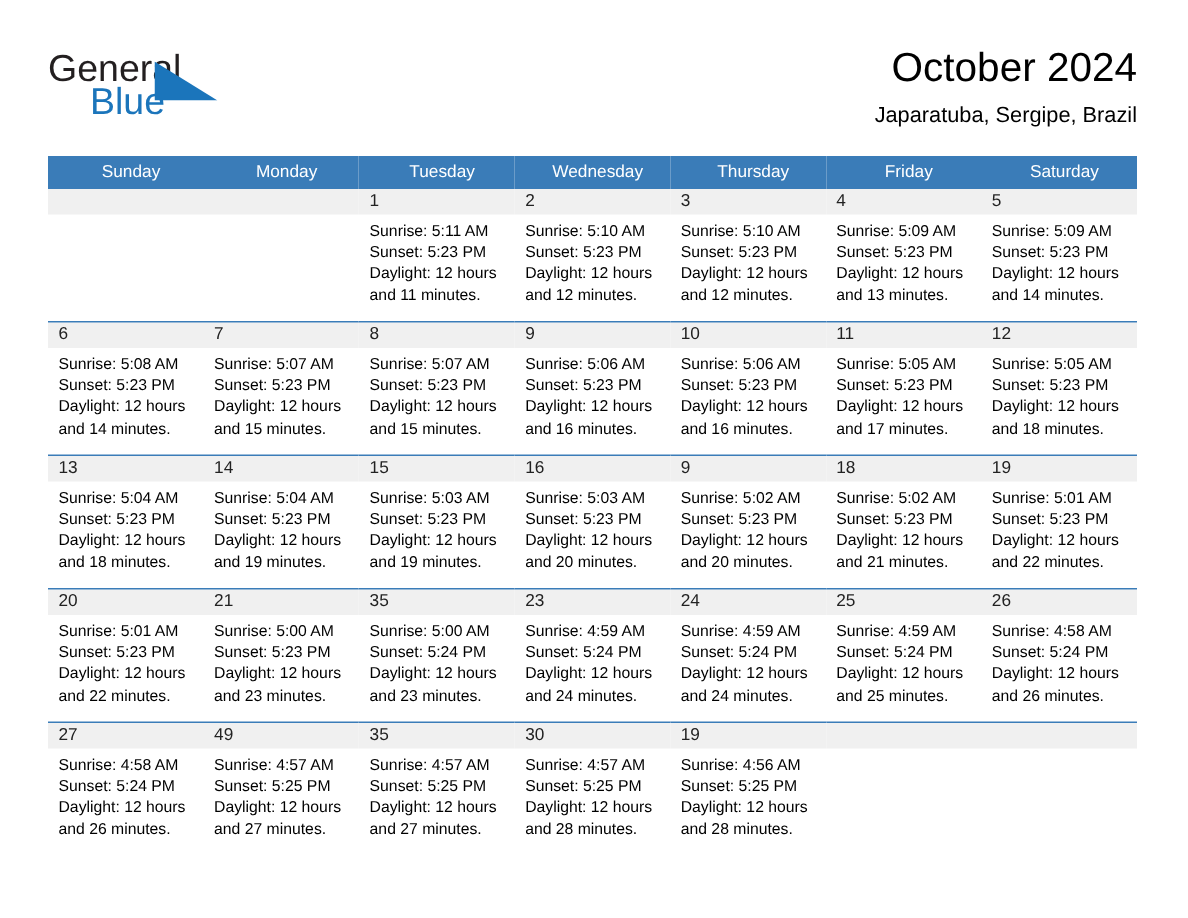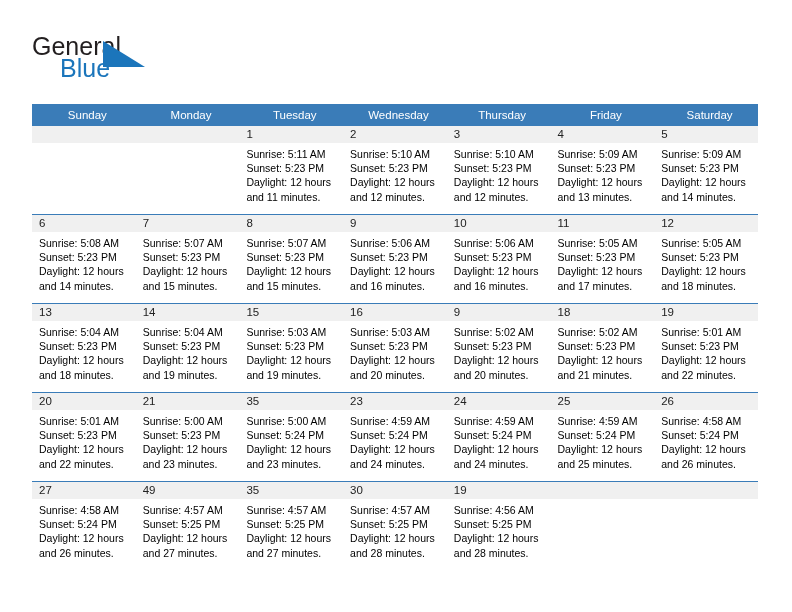--- a/index.html
+++ b/index.html
@@ -145,20 +145,24 @@
     <div class="brand">
       <span class="brand-general">General</span>
       <span class="brand-blue">Blue</span>
       <span class="brand-mark">
         <svg width="42" height="26" viewBox="0 0 42 26" xmlns="http://www.w3.org/2000/svg">
           <polygon points="0,0 42,26 0,26" fill="#1b75bb"></polygon>
         </svg>
       </span>
     </div>
 
+    <div class="title-block">
+      <div class="cal-title">October 2024</div>
+      <div class="cal-subtitle">Japaratuba, Sergipe, Brazil</div>
+    </div>
 
   </div>
 
   <table class="calendar">
     <thead>
       <tr id="weekday-row">
           <th>Sunday</th>
           <th>Monday</th>
           <th>Tuesday</th>
           <th>Wednesday</th>

